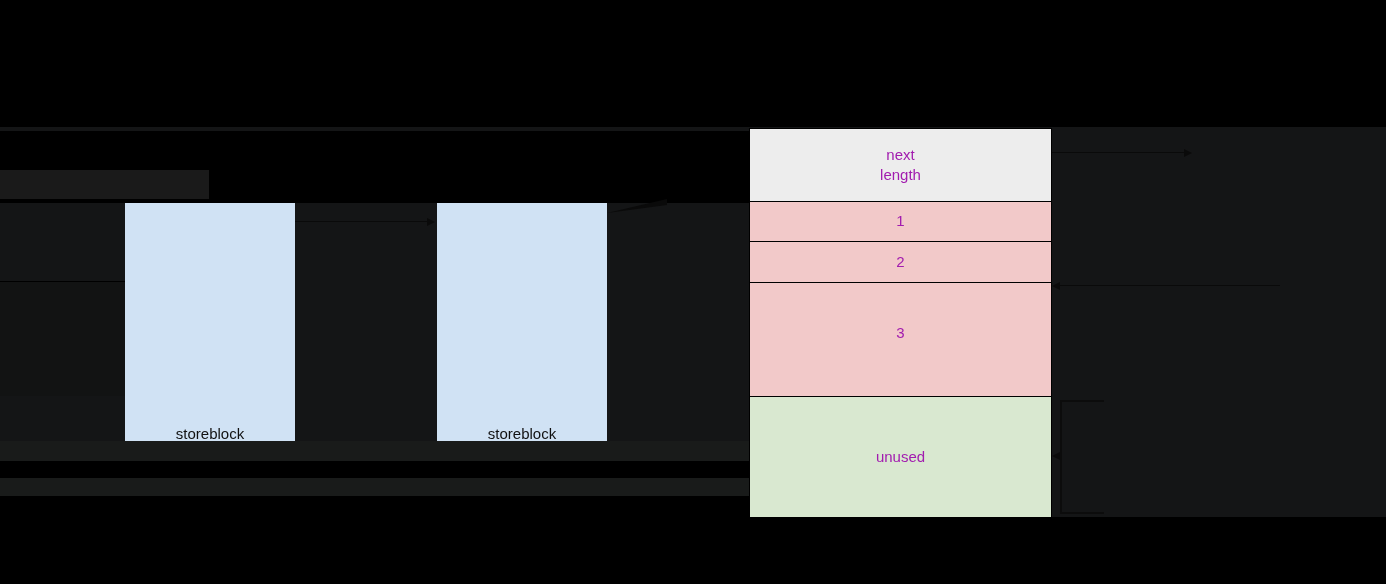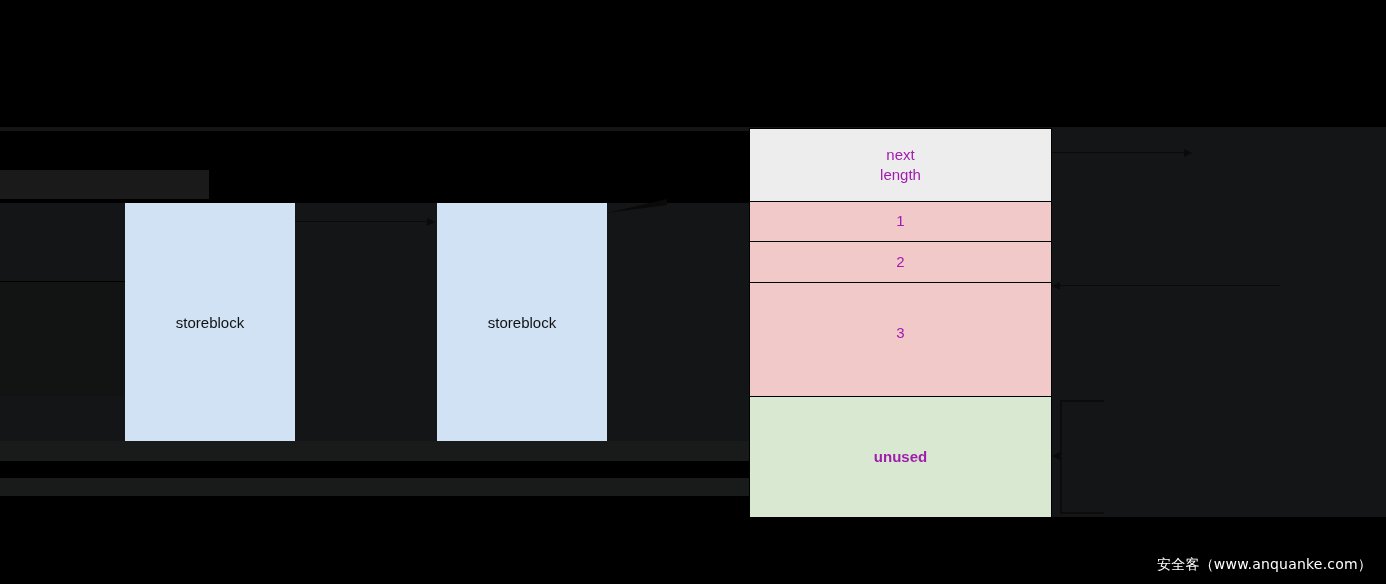--- a/index.html
+++ b/index.html
@@ -26,21 +26,21 @@
   }
   .plate.p2 { background: #1a1a1a; }
   .plate.p3 { background: #191b1a; }
   .plate.p4 { background: #121313; }
 
   
   .storeblock {
     position: absolute;
     background: #d0e2f4;
     display: flex;
-    align-items: center;
+    align-items: flex-end;
     justify-content: center;
     color: #111111;
     font-size: 15px;
     line-height: 1;
   }
 
   
   #memtable {
     position: absolute;
     left: 749px;
@@ -147,29 +147,28 @@
     </div>
     <div class="row used" style="height:40px;">
       <span>1</span>
     </div>
     <div class="row used" style="height:41px;">
       <span>2</span>
     </div>
     <div class="row used" style="height:114px; align-items:flex-start; padding-top:40px;">
       <span>3</span>
     </div>
-    <div class="row free" style="height:121px;font-weight:bold;">
+    <div class="row free" style="height:121px;">
       <span>unused</span>
     </div>
   </div>
 
   <div class="line" style="left:1052px; top:152px; width:132px;"></div>
   <div class="arrowhead right" style="left:1184px; top:149px;"></div>
 
   <div class="line" style="left:1060px; top:285px; width:220px;"></div>
   <div class="arrowhead left" style="left:1052px; top:282px;"></div>
 
   <div class="brace" style="left:1060px; top:400px; width:42px; height:110px;"></div>
   <div class="arrowhead left" style="left:1052px; top:452px;"></div>
 
-  <div id="watermark">安全客（www.anquanke.com）</div>
 
 </div>
 
 </body></html>

